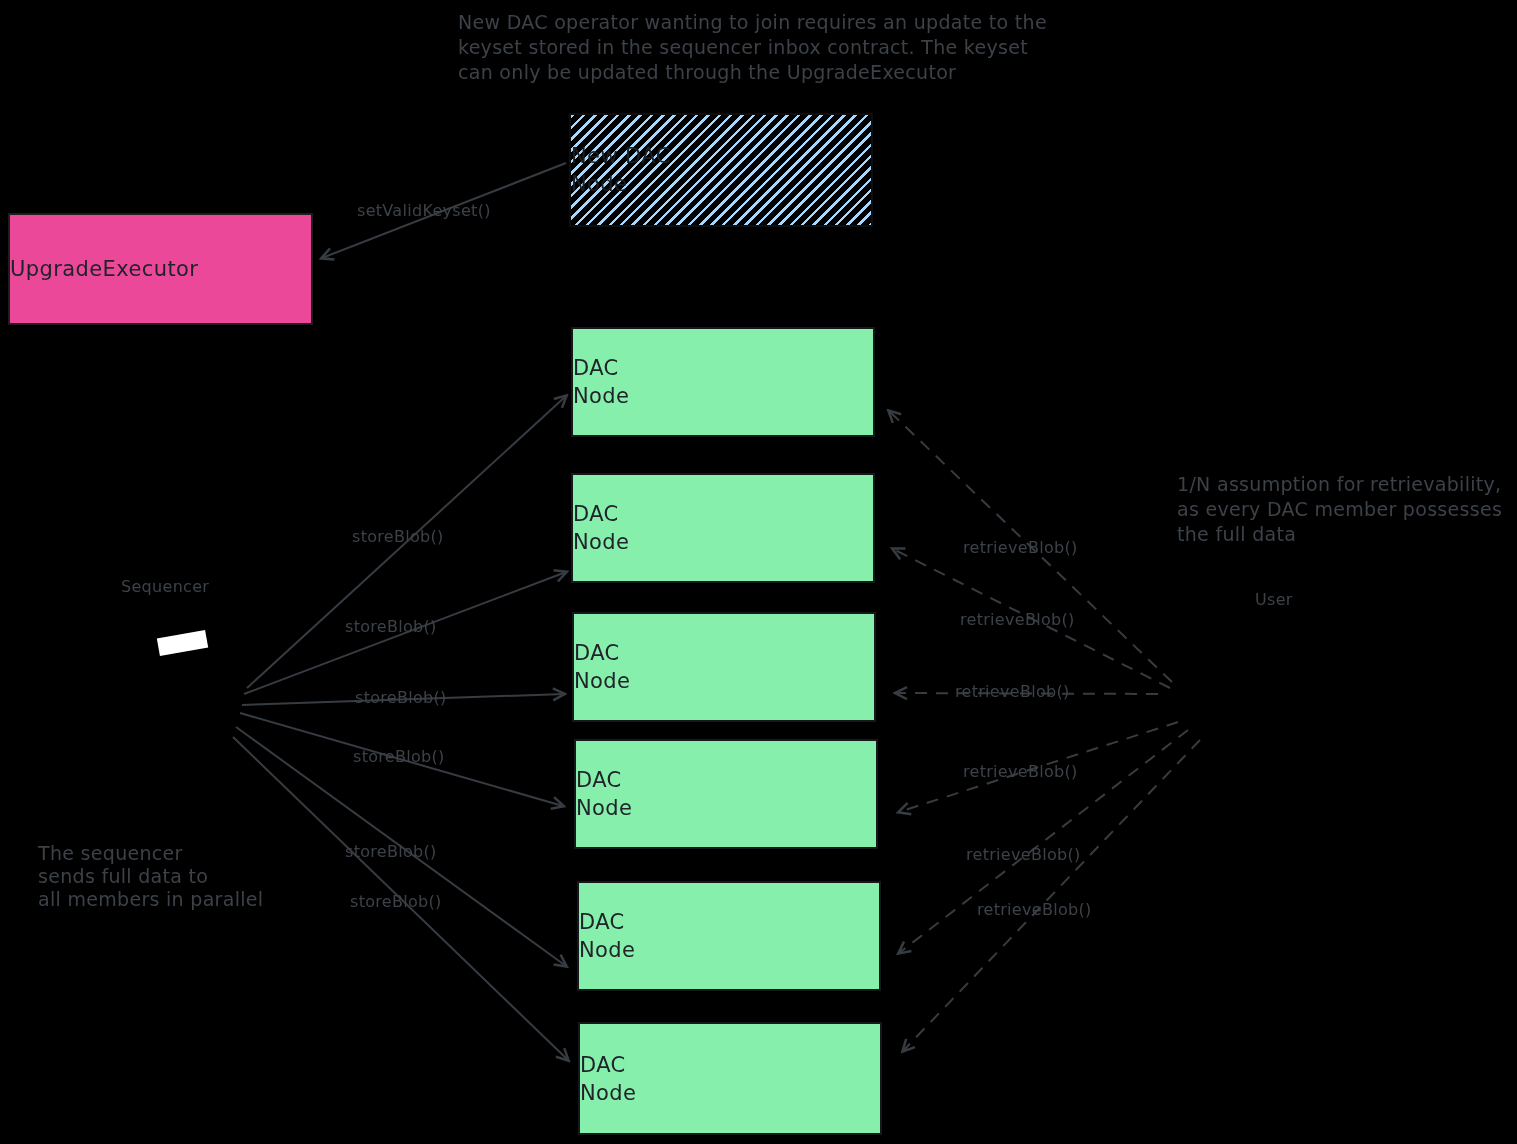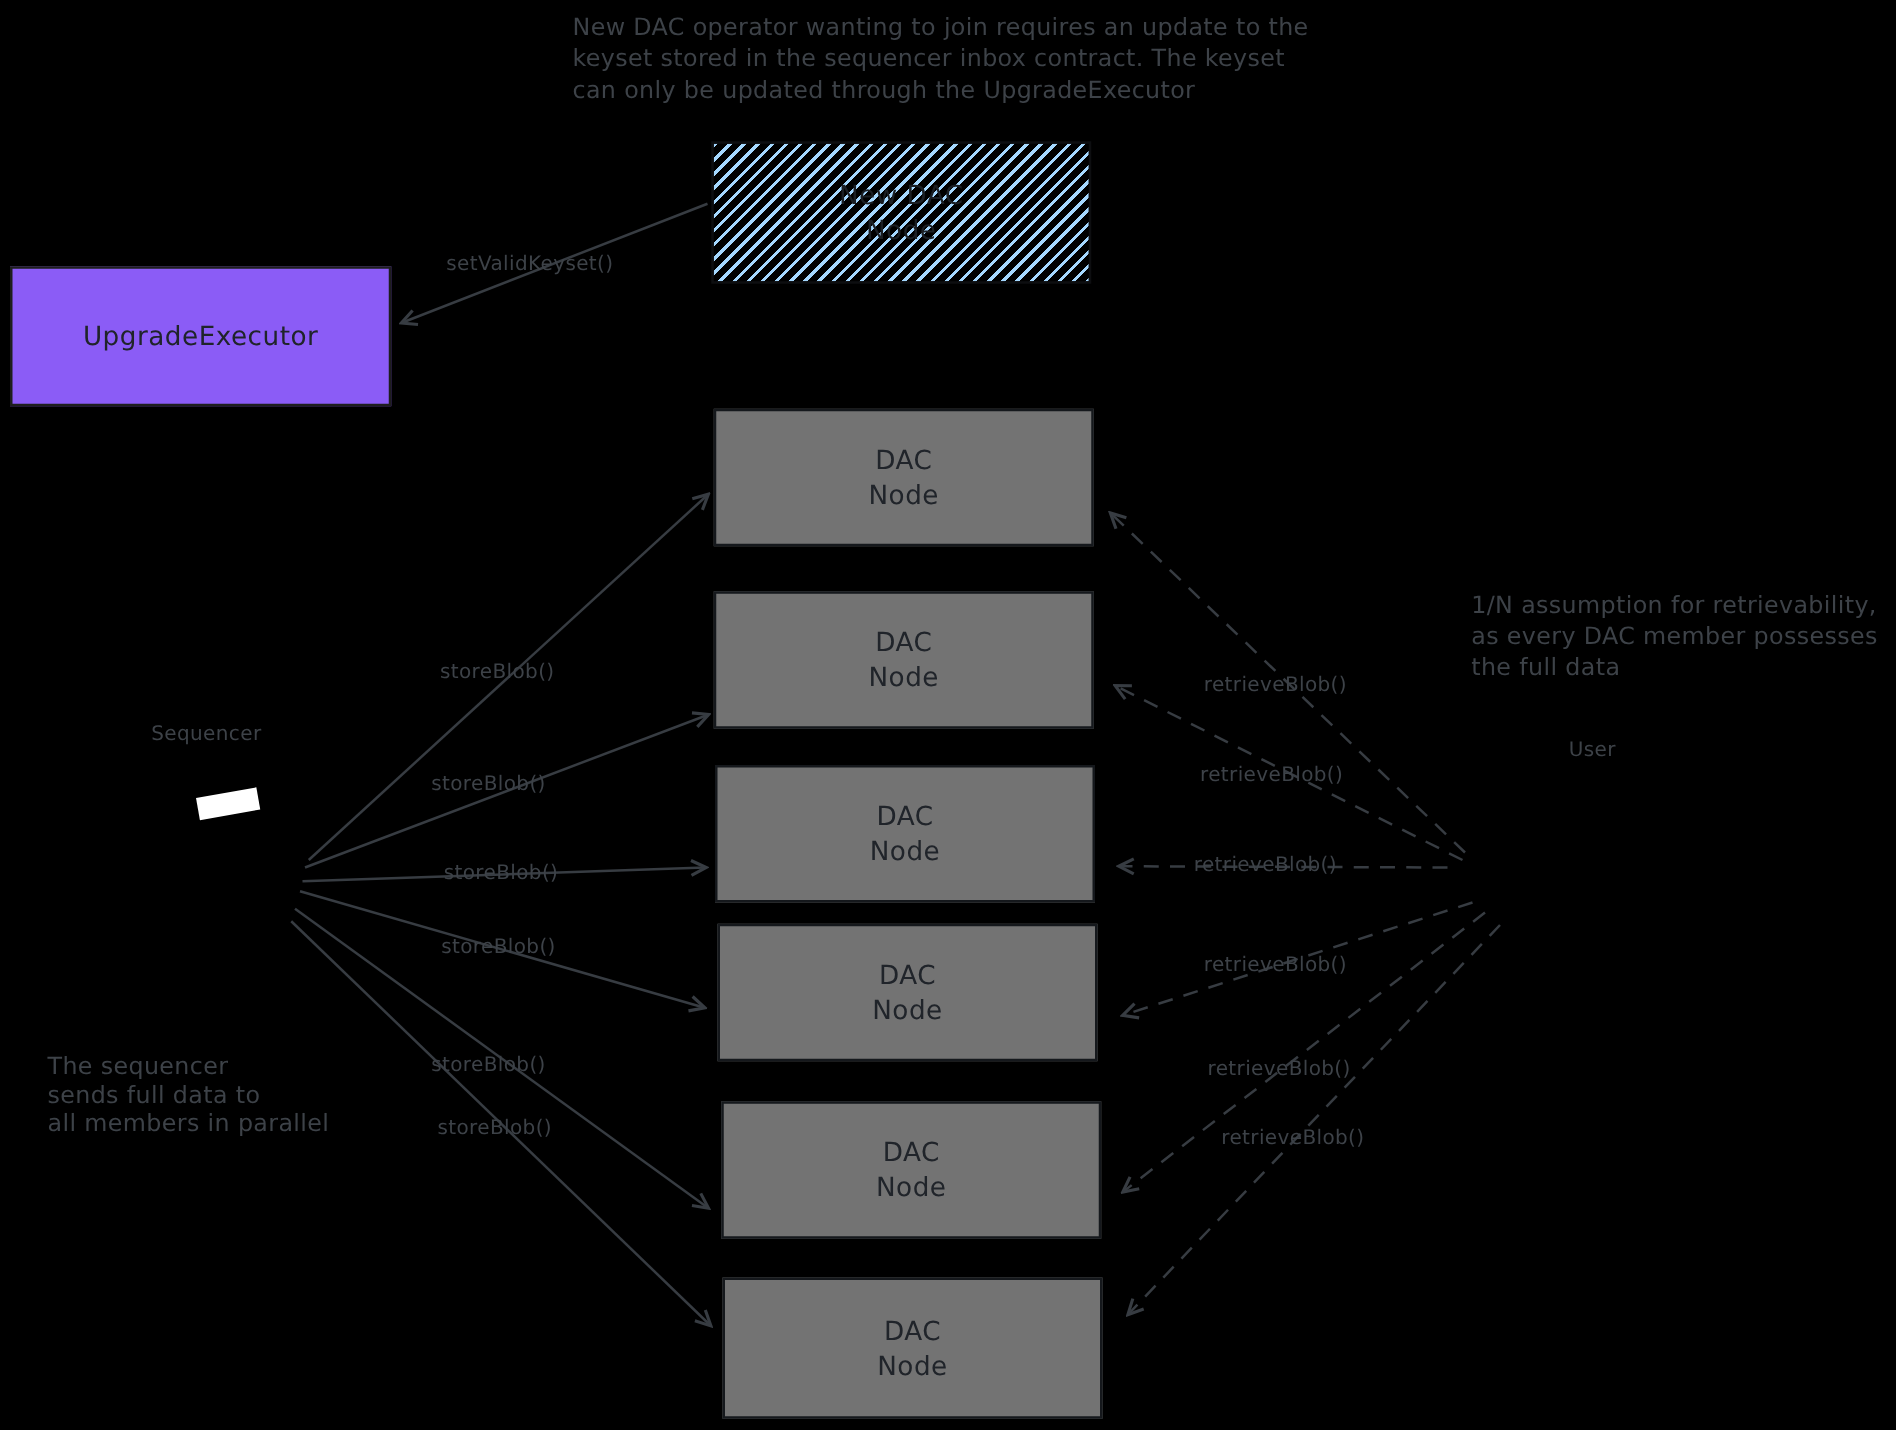--- a/index.html
+++ b/index.html
@@ -8,34 +8,34 @@
     font-family:"DejaVu Sans",sans-serif;
   }
   .note-line{
     position:absolute;white-space:nowrap;color:#3d4248;font-size:19px;line-height:25px;
     letter-spacing:.3px;
   }
   .lbl{
     position:absolute;white-space:nowrap;color:#3d4248;font-size:16px;letter-spacing:.3px;
   }
   .box{
-    position:absolute;display:flex;flex-direction:column;align-items:center;justify-content:center;
+    position:absolute;display:flex;flex-direction:column;align-items:flex-start;justify-content:center;
     text-align:center;box-sizing:border-box;
   }
   .box span{display:block;font-size:21px;line-height:28px;letter-spacing:.4px;color:#20242a;}
   .dac-box{
-    left:571px;width:304px;height:110px;background:#737373;border:2px solid #15181c;
+    left:571px;width:304px;height:110px;background:#86efac;border:2px solid #15181c;
   }
   .hatch-box{
     left:569px;top:113px;width:304px;height:114px;border:2px solid #0d0e10;
     background:repeating-linear-gradient(135deg,#a5d8ff 0px,#a5d8ff 2.5px,#000 2.5px,#000 8px);
   }
   .hatch-box span{color:#1b1f24;}
   .exec-box{
-    left:8px;top:213px;width:305px;height:112px;background:#8b5cf6;border:2px solid #1e1e1e;
+    left:8px;top:213px;width:305px;height:112px;background:#ec4899;border:2px solid #1e1e1e;
   }
   .seq-shape{
     position:absolute;left:158px;top:634px;width:49px;height:18px;background:#fff;
     transform:rotate(-10deg);
   }
   svg.arrows{position:absolute;left:0;top:0;width:1517px;height:1144px;}
   svg.arrows line{stroke:#373c42;stroke-width:2;}
   svg.arrows line.dashed{stroke-dasharray:12 9;}
 </style>
 </head>

